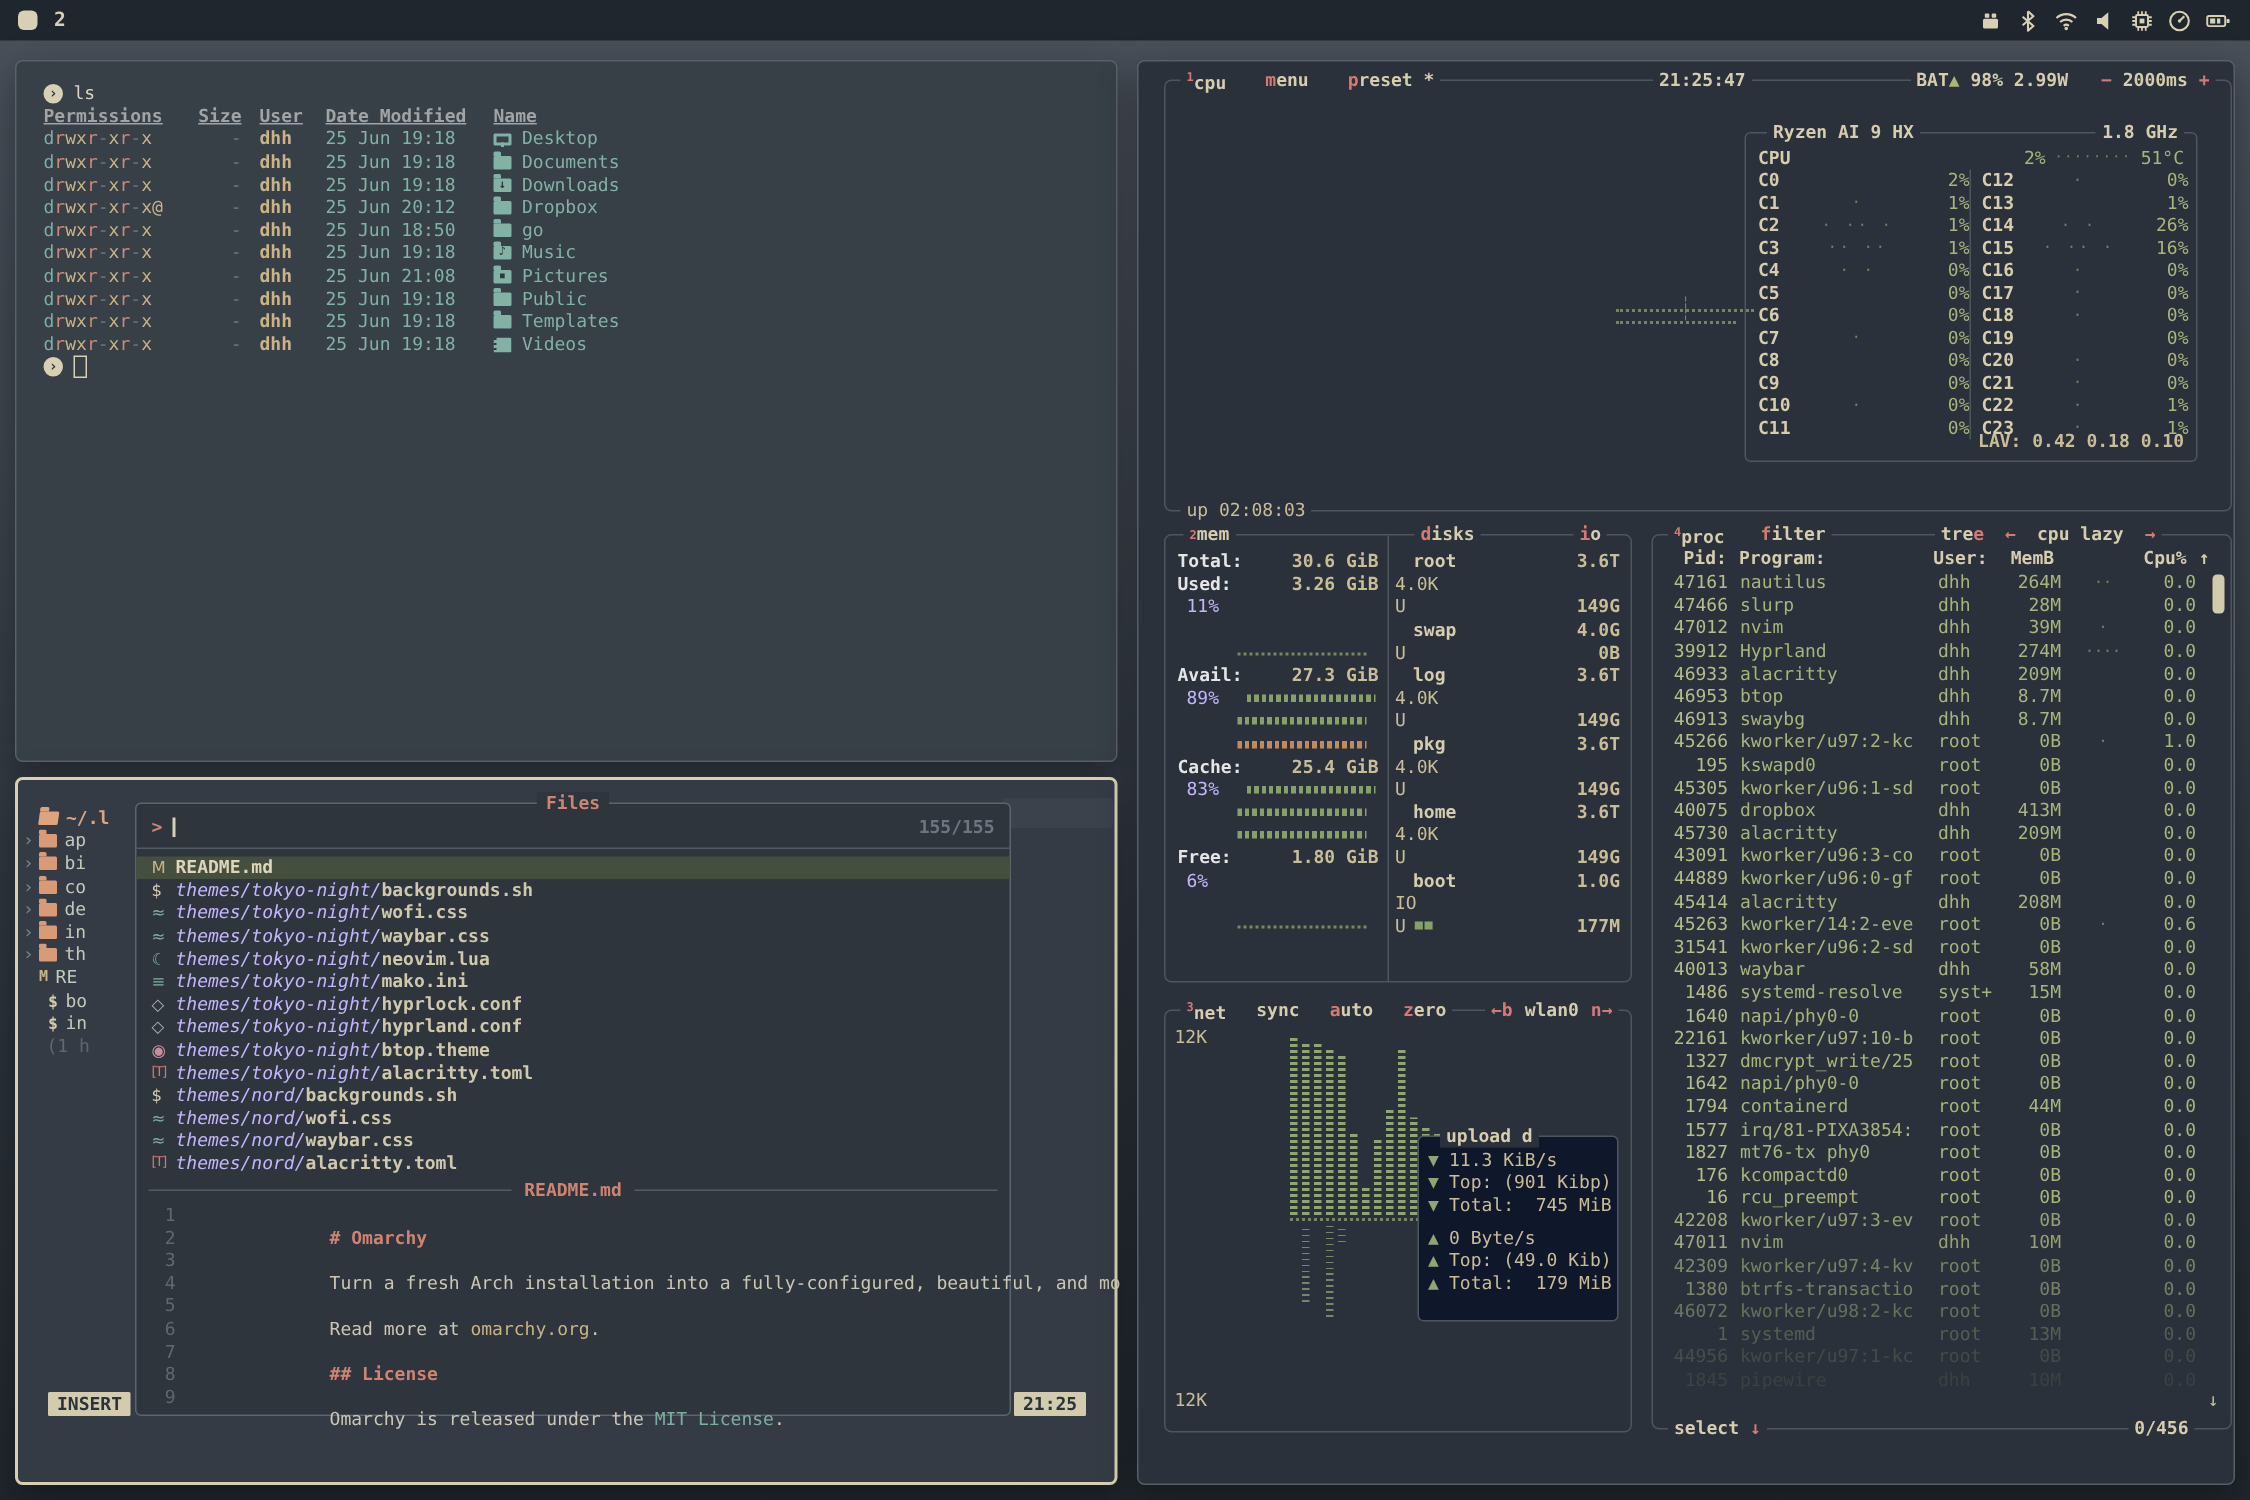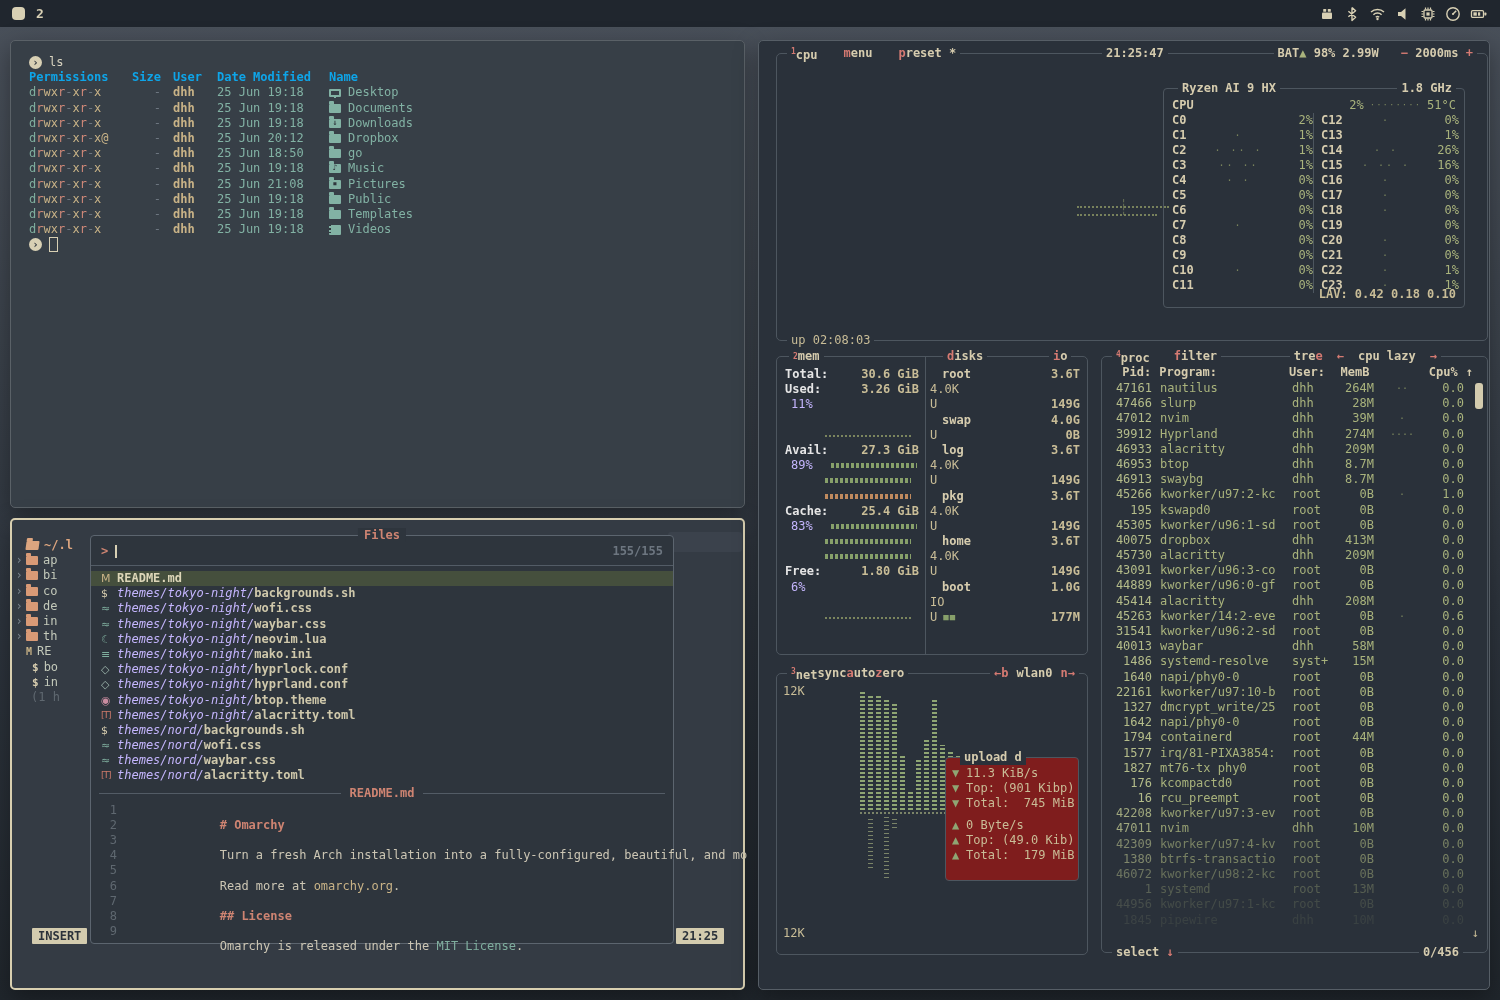--- a/index.html
+++ b/index.html
@@ -20,21 +20,21 @@
   
   .window{position:absolute;border-radius:5px;box-shadow:0 8px 24px rgba(0,0,0,.35)}
   
   #win-term{left:10px;top:40px;width:735px;height:468px;background:#373f47;border:1px solid #5a6167;padding:14px 0 0 18px;box-sizing:border-box;font-size:12px;color:#cfc9b4}
   .trow{height:15.2px;line-height:15.2px;display:flex;align-items:center;white-space:pre}
   .prompt-circle{width:13px;height:13px;border-radius:50%;background:#d8d0b4;color:#2c333a;
     display:inline-flex;align-items:center;justify-content:center;font-size:10px;font-weight:bold;margin-right:7px;flex:0 0 13px}
   .prompt-circle::before{content:"›"}
   .cmd{color:#d9d4c0}
   .cursor-block{width:7px;height:13px;border:1px solid #d8d0b4;display:inline-block}
-  .ls-header span{font-weight:bold;color:#0ea5e9;}
+  .ls-header span{font-weight:bold;color:#a3a3a3;text-decoration:underline}
   .c-perms{width:88px;margin-right:8px;display:inline-block}
   .c-size{width:36px;margin-right:12px;display:inline-block;text-align:right}
   .c-user{width:34px;margin-right:10px;display:inline-block}
   .c-date{width:100px;margin-right:12px;display:inline-block}
   .c-name{display:inline-flex;align-items:center;color:#82b2a4}
   .ls-size{color:#6d7680}
   .ls-user{color:#c9b387;font-weight:bold}
   .ls-date{color:#82b2a4}
   .ls-name{color:#82b2a4}
   .pm-d{color:#7fae9e}.pm-r{color:#cf8878}.pm-w{color:#c9b387}.pm-x{color:#c9b387}
@@ -140,30 +140,30 @@
   .meter-ind{margin-left:40px}
   .dotline{width:86px;border-bottom:2px dotted #7b855e;height:1px;margin-left:40px}
   .disk-col{position:absolute;left:153px;top:10px;right:7px}
   .dk-name{font-weight:bold;color:#d6ccae;padding-left:12px}
   .dk-val{color:#c9bd97}
   .drow{height:15.2px;line-height:15.2px;display:flex;align-items:center}
   .drow .dv{margin-left:auto;color:#c9bd97;font-weight:bold}
   .io-bar{color:#87a06a;font-size:9px;letter-spacing:1px;margin-left:6px}
   
   #box-net{left:17px;top:632px;width:310px;height:280px}
-  .net-titles{left:10px;}
+  .net-titles{left:10px;gap:20px}
   .net-titles-r{right:8px;gap:8px}
   .net-scale-top{position:absolute;left:6px;top:10px;color:#c9bd97}
   .net-scale-bottom{position:absolute;left:6px;bottom:14px;color:#c9bd97}
   .ngraph-up{position:absolute;left:83px;top:16px;width:146px;height:120px;display:flex;align-items:flex-end;gap:3px}
   .ngraph-up .ncol{width:5px;background:repeating-linear-gradient(0deg,#8fa573 0 2px,transparent 2px 4px)}
   .nbaseline{position:absolute;left:83px;top:138px;width:142px;border-top:2px dotted #7b8468}
   .ngraph-down{position:absolute;left:83px;top:142px;width:146px;height:70px;display:flex;align-items:flex-start;gap:3px}
   .ngraph-down .ncol{width:5px;background:repeating-linear-gradient(0deg,#7b8468 0 1px,transparent 1px 4px)}
-  .net-info{position:absolute;left:168px;top:83px;width:132px;height:122px;background:#7f1d1d;border:1px solid #4d565f;border-radius:4px}
+  .net-info{position:absolute;left:168px;top:83px;width:132px;height:122px;background:#0f172a;border:1px solid #4d565f;border-radius:4px}
   .net-info-title{left:14px}
   .nirow{height:15px;line-height:15px;display:flex;align-items:center;padding:0 6px;white-space:pre;color:#c9bd97}
   .nirow .arr{color:#8fa573;width:14px;flex:0 0 14px}
   .ni-pad{height:7px}
   
   #box-proc{left:342px;top:315px;width:385px;height:595px}
   .proc-titles-l{left:10px;gap:24px}
   .proc-titles-r{right:46px;gap:14px}
   .proc-header{position:absolute;left:8px;top:8px;right:14px;display:flex;font-weight:bold;color:#d6ccae;height:15px;line-height:15px}
   .ph-pid{width:42px;text-align:right}

